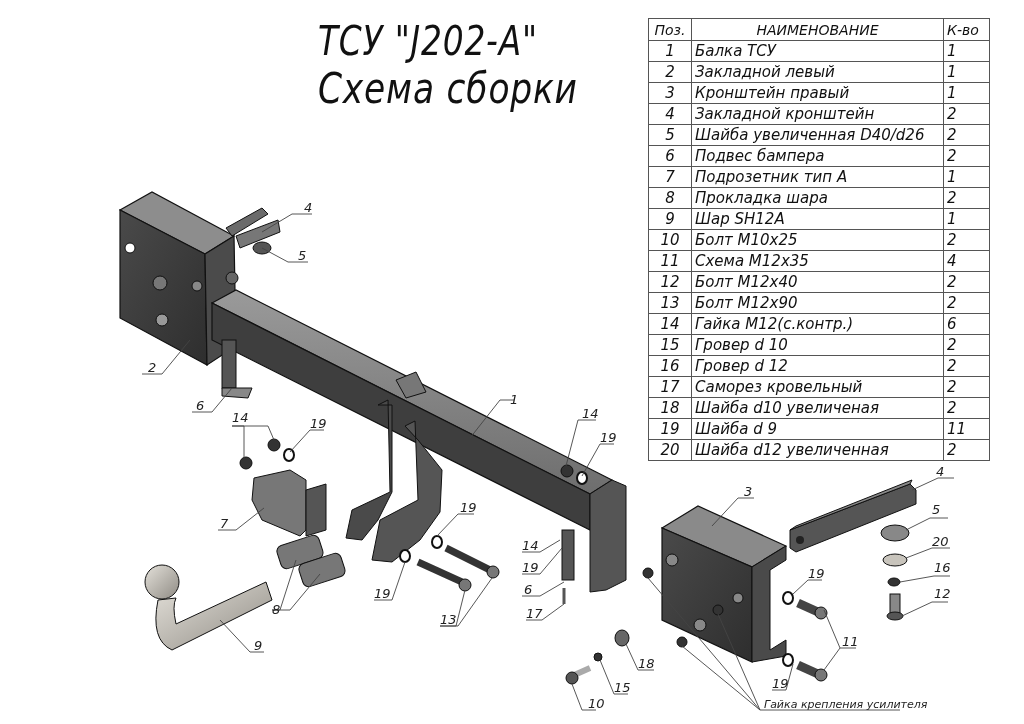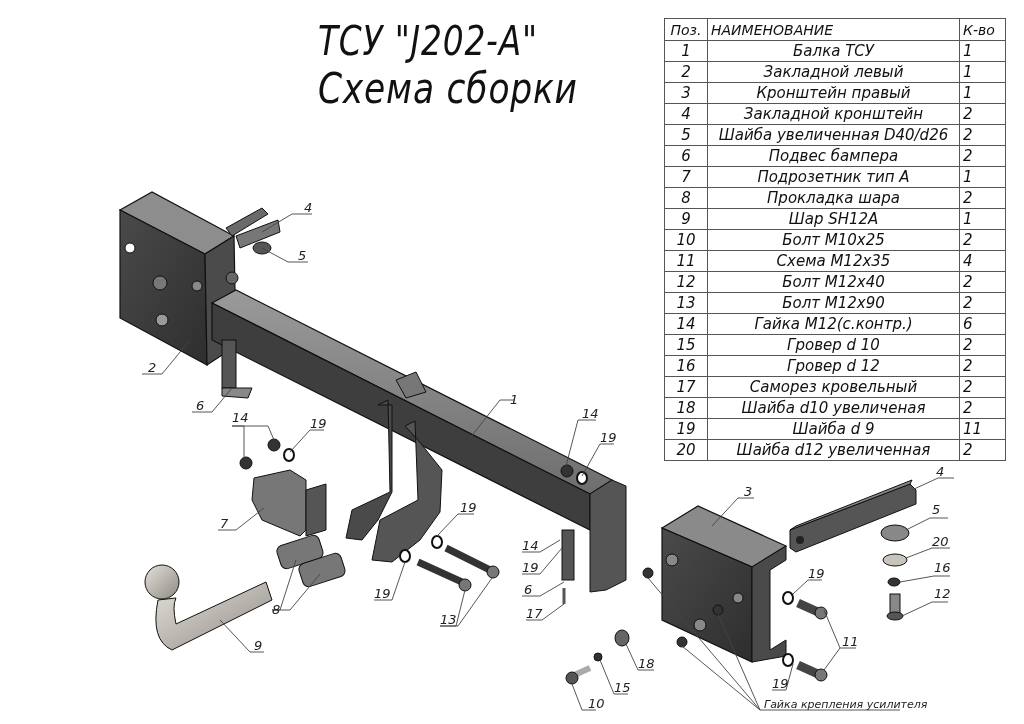--- a/index.html
+++ b/index.html
@@ -1,25 +1,25 @@
 <!DOCTYPE html>
 <html><head>
 <meta charset="utf-8">
 <style>
   html, body { margin:0; padding:0; background:#ffffff; }
   body { width:1024px; height:724px; position:relative; overflow:hidden; font-family:"DejaVu Sans", sans-serif; }
   .title { position:absolute; left:318px; font-family:"DejaVu Sans", sans-serif; font-style:italic; font-weight:200; color:#111; letter-spacing:1px; transform:scaleX(0.82); transform-origin:left top; }
   #t1 { top:18px; font-size:40px; }
   #t2 { top:64px; font-size:42px; }
-  table.bom { position:absolute; left:664px; top:18px; border-collapse:collapse; font-family:"DejaVu Sans", sans-serif; font-style:italic; color:#111; }
+  table.bom { position:absolute; left:648px; top:18px; border-collapse:collapse; font-family:"DejaVu Sans", sans-serif; font-style:italic; color:#111; }
   table.bom td, table.bom th { border:1.3px solid #555; padding:0 3px; height:20px; line-height:20px; font-weight:normal; font-size:15px; white-space:nowrap; overflow:hidden; }
   table.bom th { font-size:14px; height:21px; }
   .c-pos { width:36px; text-align:center; }
-  .c-name { width:245px; text-align:center; }
-  .c-name-h { width:245px; text-align:left; }
+  .c-name { width:245px; text-align:left; }
+  .c-name-h { width:245px; text-align:center; }
   .c-qty { width:39px; text-align:left; }
   svg#drawing { position:absolute; left:0; top:0; }
   .lbl { font-family:"DejaVu Sans", sans-serif; font-style:italic; font-size:13px; fill:#222; }
   .lead { stroke:#444; stroke-width:0.9; fill:none; }
 </style>
 </head>
 <body>
 
 <div class="title" id="t1">ТСУ "J202-A"</div>
 <div class="title" id="t2">Схема сборки</div>

